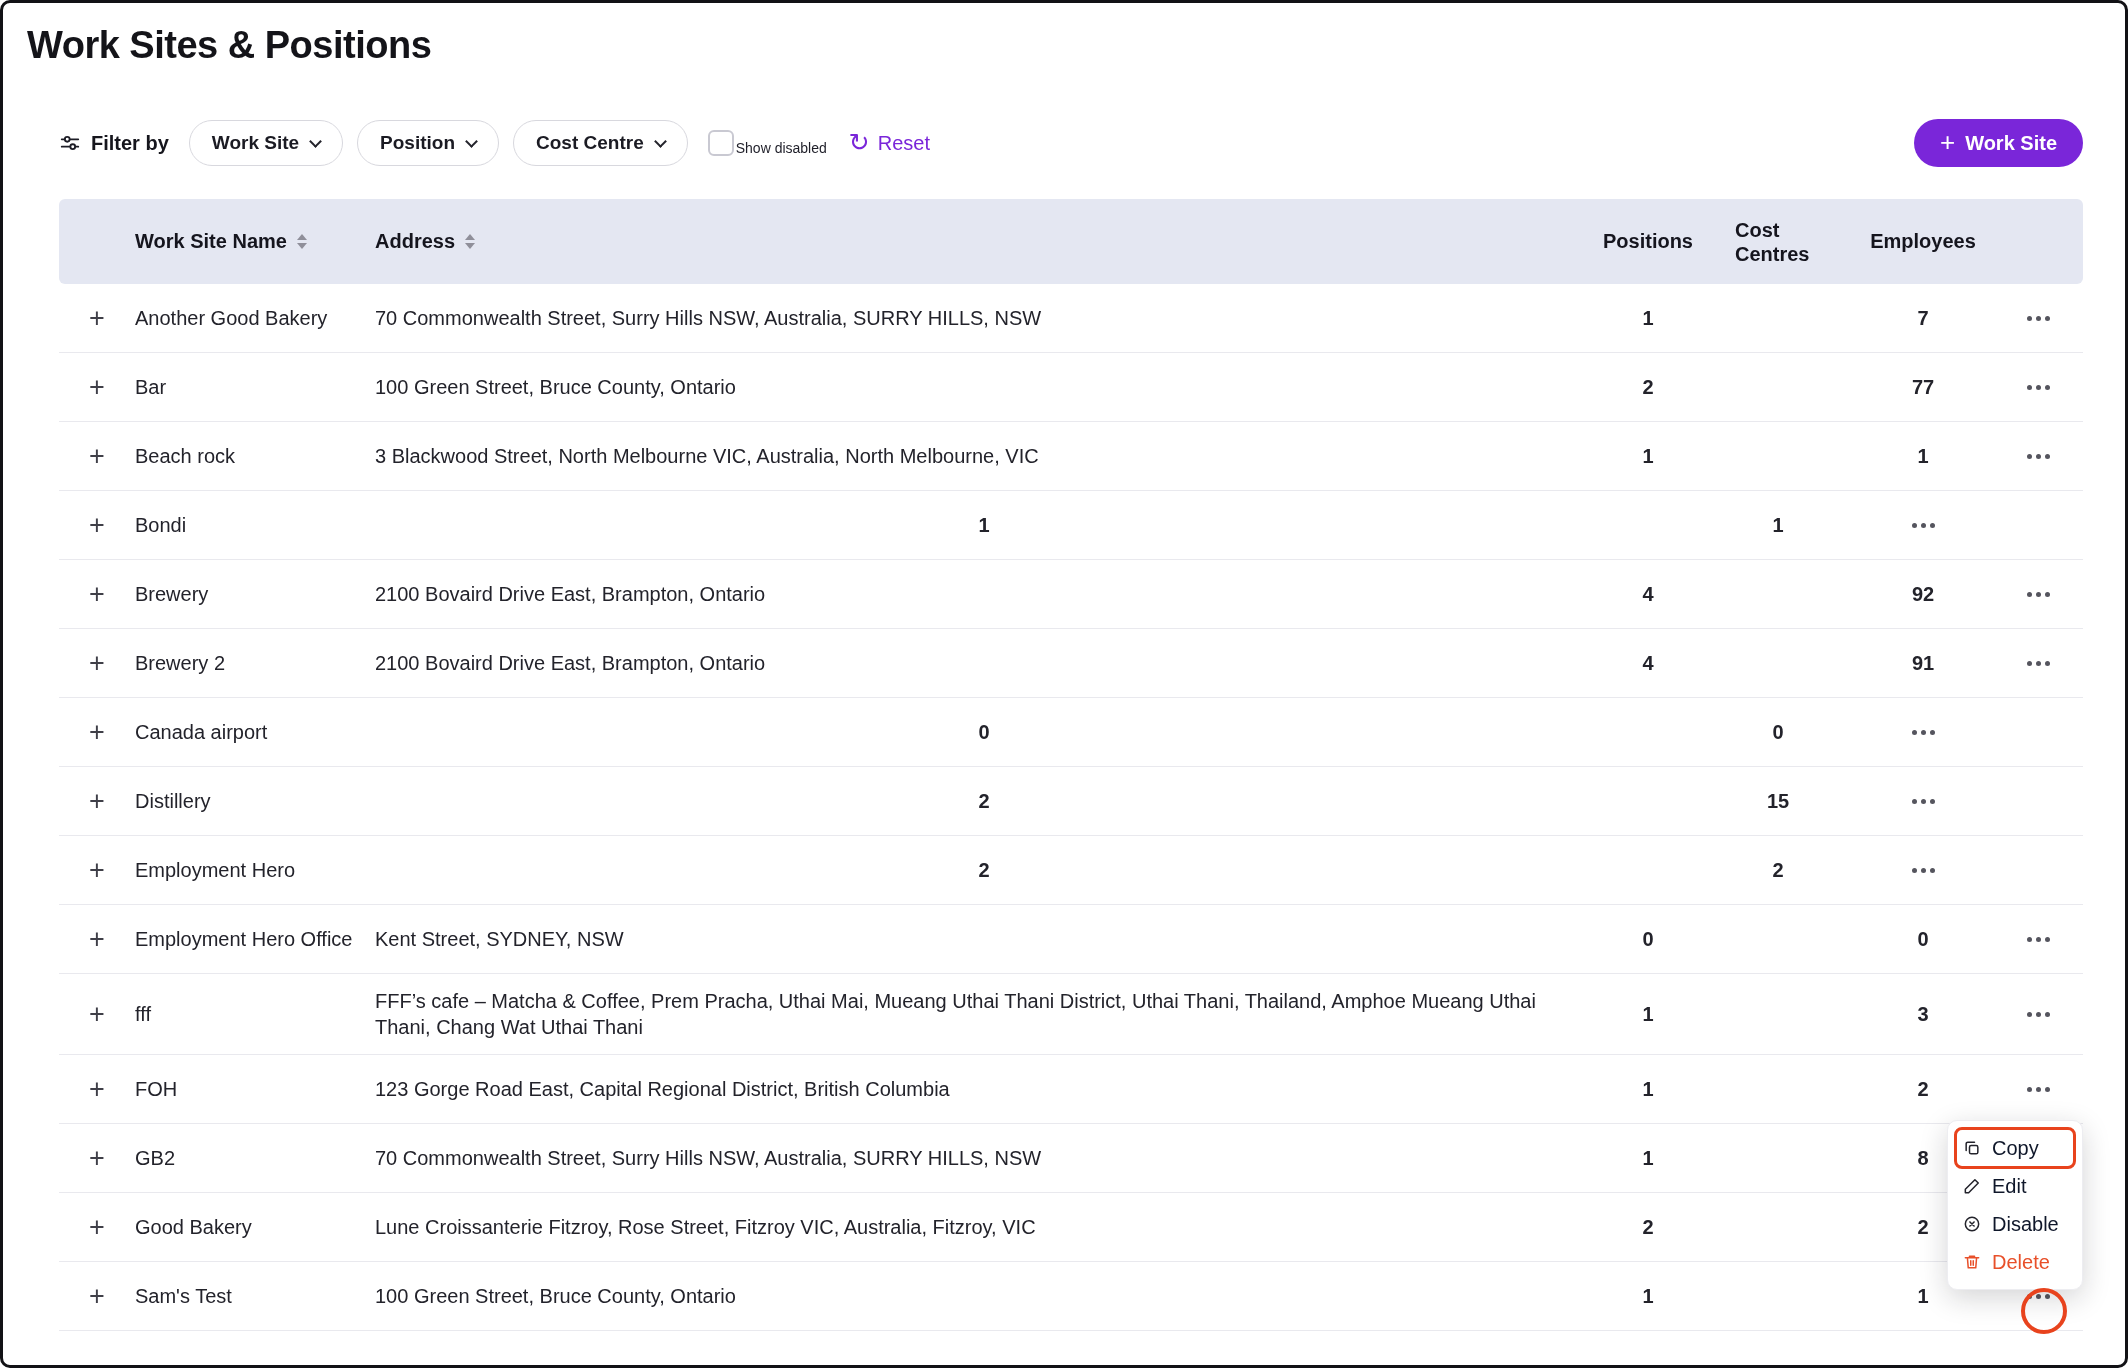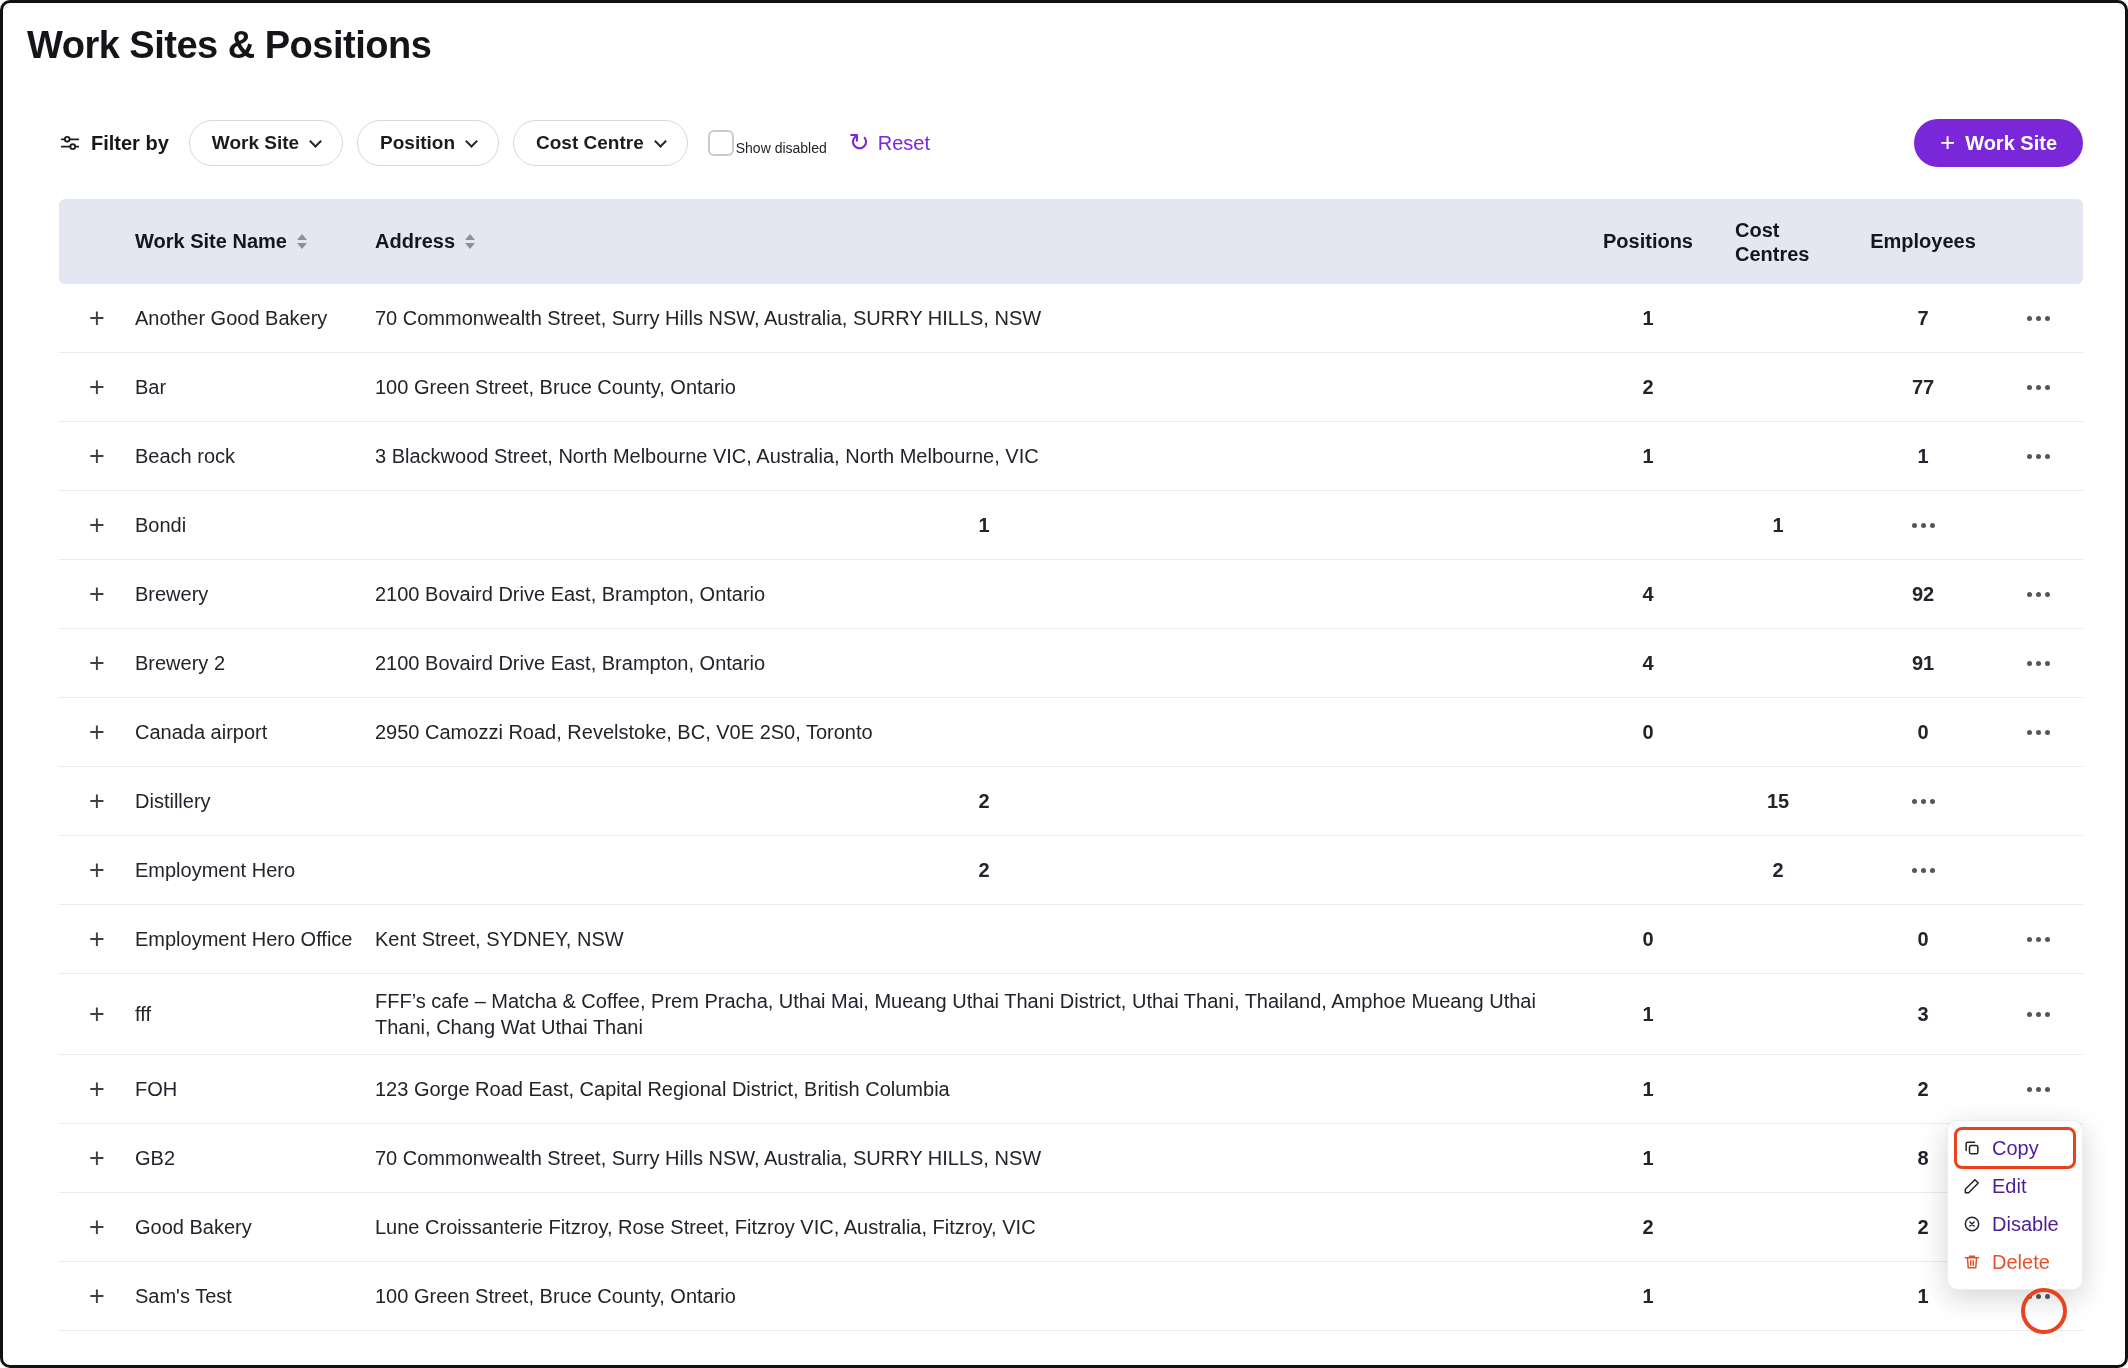--- a/index.html
+++ b/index.html
@@ -81,21 +81,21 @@
   
   .context-menu {
     position:absolute; left:1944px; top:1117px; width:136px;
     background:#fff; border:1px solid #ededf1; border-radius:10px;
     box-shadow:0 8px 28px rgba(20,20,30,0.18);
     padding:8px; z-index:5;
   }
   .menu-item {
     display:flex; align-items:center; gap:10px;
     height:38px; padding:0 6px; border-radius:6px;
-    font-size:20px; color:#4c1d95; cursor:pointer;
+    font-size:20px; color:#0f172a; cursor:pointer;
   }
   .menu-item svg { flex:none; display:block; }
   .menu-item.delete { color:#e8502a; }
   .menu-item.highlighted { outline:3px solid #e8431d; outline-offset:-1px; }
 
   
   .annotation-circle {
     position:absolute; left:2018px; top:1285px; width:46px; height:46px;
     border:4px solid #e8431d; border-radius:50%; z-index:6; pointer-events:none;
   }
@@ -279,21 +279,20 @@
               <i></i>
               <i></i>
             </button>
     </div>
   </div>
         <div class="trow">
     <div class="c-expand">
       <button class="expand-btn">+</button>
     </div>
     <div class="c-name">Canada airport</div>
-    <div class="c-address">2950 Camozzi Road, Revelstoke, BC, V0E 2S0, Toronto</div>
     <div class="c-num c-positions">0</div>
     <div class="c-cost"></div>
     <div class="c-num c-employees">0</div>
     <div class="c-actions">
       <button class="dots">
               <i></i>
               <i></i>
               <i></i>
             </button>
     </div>

